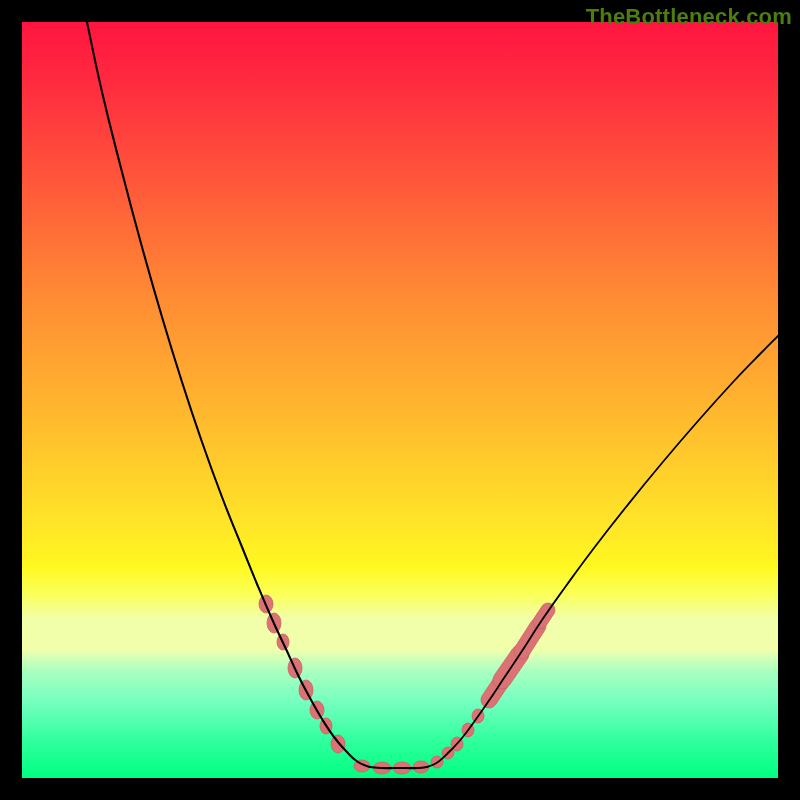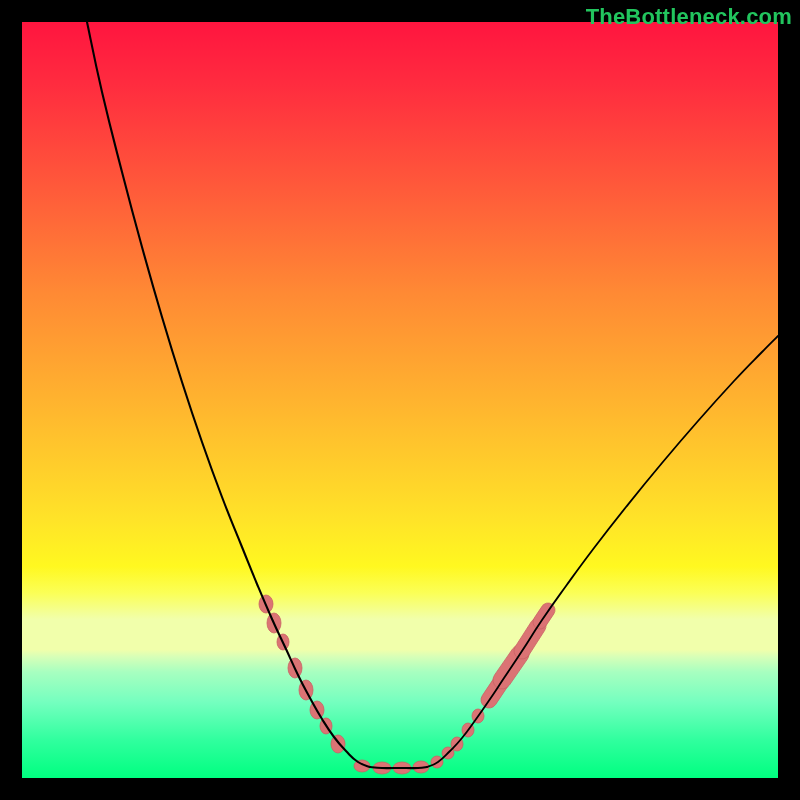--- a/index.html
+++ b/index.html
@@ -31,21 +31,21 @@
       #d6ffb8 84%,
       #a7ffc0 86%,
       #74ffbf 90%,
       #30ff9e 95%,
       #00ff80 100%);
   }
   .watermark {
     position: absolute;
     top: 4px;
     right: 8px;
-    color: #22c55e;
+    color: #4d7c0f;
     font-size: 22px;
     font-weight: 600;
     letter-spacing: 0.2px;
     z-index: 10;
   }
   svg.plot {
     position: absolute;
     left: 0; top: 0;
     width: 756px;
     height: 756px;

